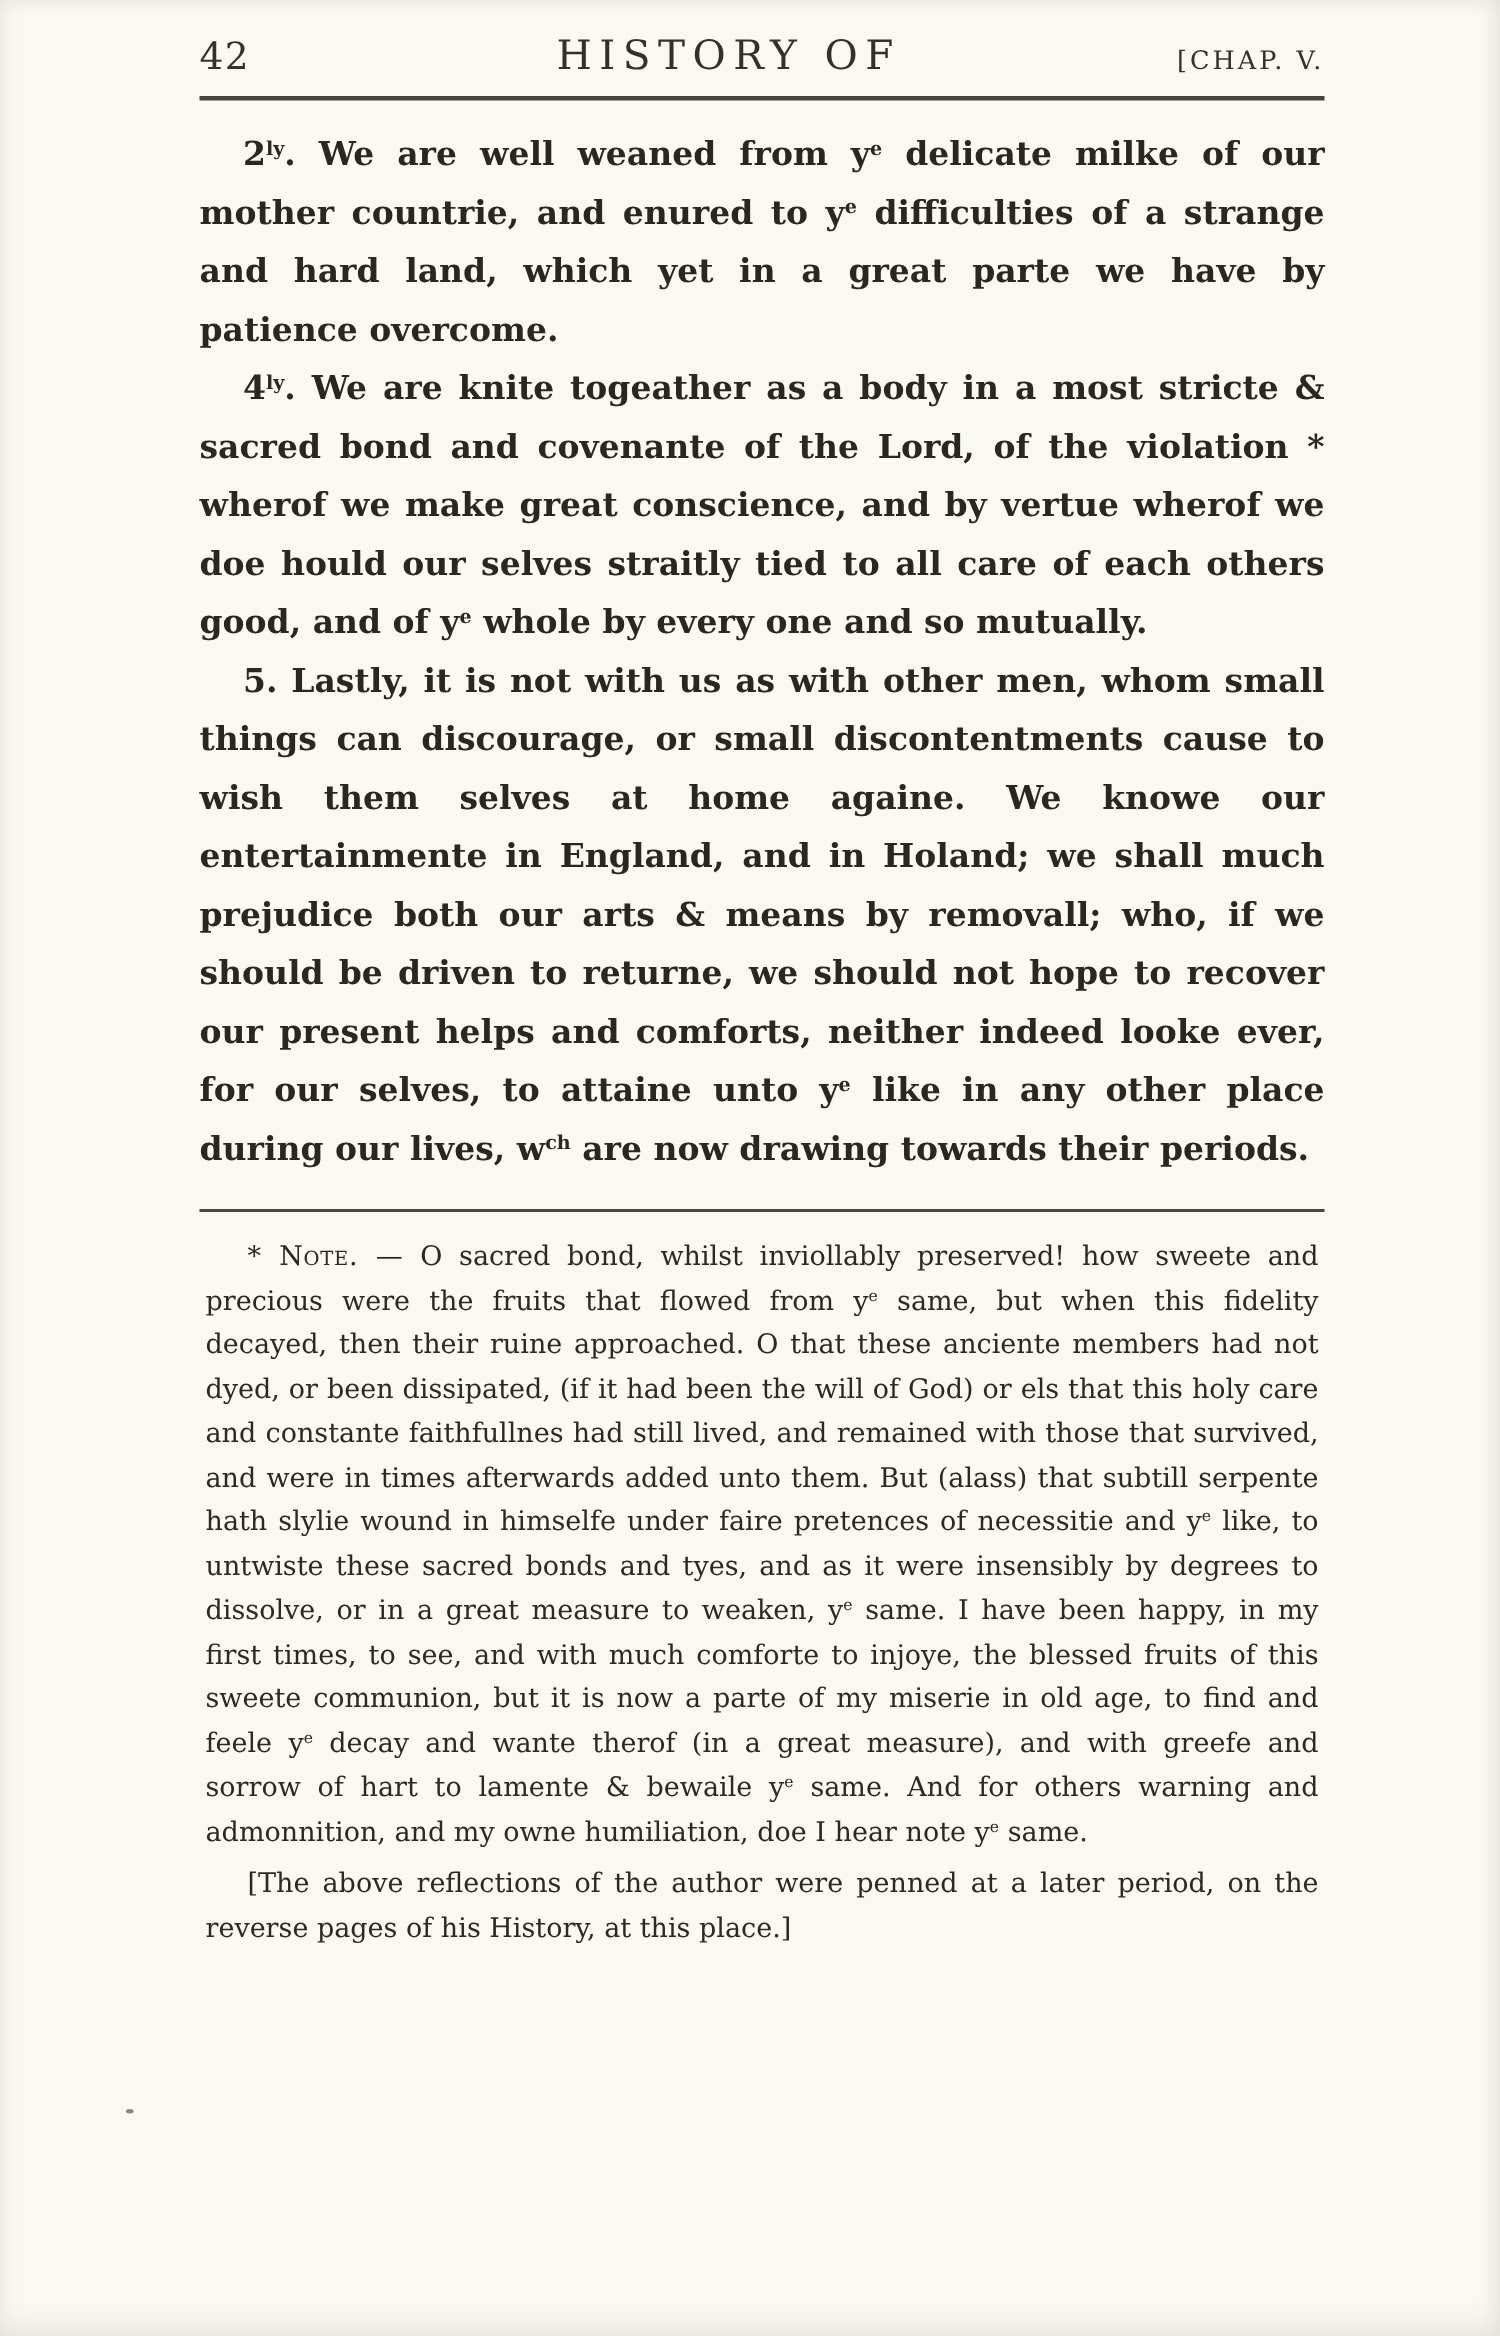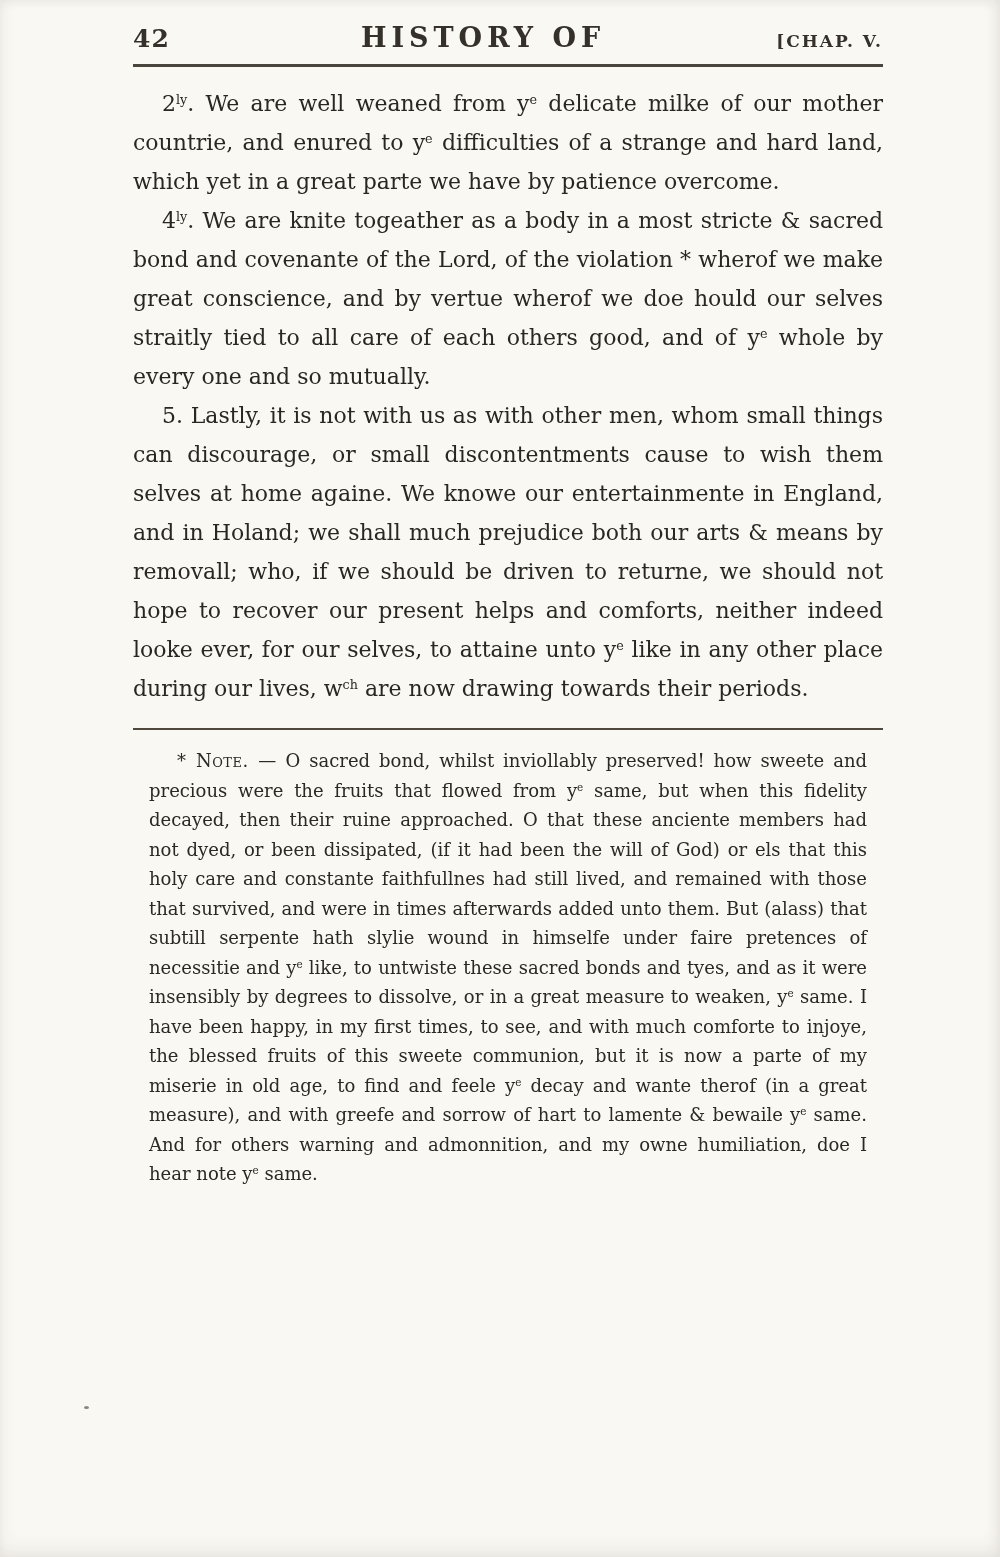--- a/index.html
+++ b/index.html
@@ -21,21 +21,21 @@
                 inset -5px 0 12px rgba(70,62,48,0.04),
                 inset 0 4px 10px rgba(70,62,48,0.03);
   }
   .inner {
     padding: 22px 117px 0 133px; 
   }
   .page-header {
     display: flex;
     justify-content: space-between;
     align-items: baseline;
-    font-weight: 700;
+    font-weight: 400;
     color: #35312a;
   }
   .page-number {
     font-size: 25px;
     letter-spacing: 1px;
   }
   .running-title {
     font-size: 27px;
     letter-spacing: 5px;
     transform: translateX(10px);
@@ -48,20 +48,21 @@
     height: 3px;
     background: #49443c;
     margin-top: 11px;
   }
   .body-text {
     margin-top: 17px;
     font-size: 22px;
     line-height: 39px;
     text-align: justify;
     color: #2a2722;
+    font-weight: bold;
   }
   .body-text p {
     margin: 0;
     text-indent: 29px;
   }
   sup {
     font-size: 0.58em;
     line-height: 0;
     position: relative;
     top: -0.55em;
@@ -73,21 +74,21 @@
     background: #4d473e;
     margin: 20px 0 15px 0;
   }
   .footnote {
     font-size: 18px;
     line-height: 29.5px;
     text-align: justify;
     color: #2c2924;
   }
   .footnote p {
-    margin: 16px;
+    margin: 4px;
     text-indent: 28px;
   }
   .editor-note {
     margin-top: 5px !important;
   }
   .note-marker {
     font-variant: small-caps;
     letter-spacing: 0.5px;
   }
   .artifact-dot {
@@ -118,17 +119,18 @@
     <main class="body-text">
       <p>2<sup>ly</sup>. We are well weaned from y<sup>e</sup> delicate milke of our mother countrie, and enured to y<sup>e</sup> difficulties of a strange and hard land, which yet in a great parte we have by patience overcome.</p>
       <p>4<sup>ly</sup>. We are knite togeather as a body in a most stricte &amp; sacred bond and covenante of the Lord, of the violation * wherof we make great conscience, and by vertue wherof we doe hould our selves straitly tied to all care of each others good, and of y<sup>e</sup> whole by every one and so mutually.</p>
       <p>5. Lastly, it is not with us as with other men, whom small things can discourage, or small discontentments cause to wish them selves at home againe. We knowe our entertainmente in England, and in Holand; we shall much prejudice both our arts &amp; means by removall; who, if we should be driven to returne, we should not hope to recover our present helps and comforts, neither indeed looke ever, for our selves, to attaine unto y<sup>e</sup> like in any other place during our lives, w<sup>ch</sup> are now drawing towards their periods.</p>
     </main>
 
     <div class="footnote-rule"></div>
 
     <section class="footnote">
       <p><span class="note-marker">* Note. —</span> <span>O sacred bond, whilst inviollably preserved! how sweete and precious were the fruits that flowed from y<sup>e</sup> same, but when this fidelity decayed, then their ruine approached. O that these anciente members had not dyed, or been dissipated, (if it had been the will of God) or els that this holy care and constante faithfullnes had still lived, and remained with those that survived, and were in times afterwards added unto them. But (alass) that subtill serpente hath slylie wound in himselfe under faire pretences of necessitie and y<sup>e</sup> like, to untwiste these sacred bonds and tyes, and as it were insensibly by degrees to dissolve, or in a great measure to weaken, y<sup>e</sup> same. I have been happy, in my first times, to see, and with much comforte to injoye, the blessed fruits of this sweete communion, but it is now a parte of my miserie in old age, to find and feele y<sup>e</sup> decay and wante therof (in a great measure), and with greefe and sorrow of hart to lamente &amp; bewaile y<sup>e</sup> same. And for others warning and admonnition, and my owne humiliation, doe I hear note y<sup>e</sup> same.</span></p>
+      <p class="editor-note">[The above reflections of the author were penned at a later period, on the reverse pages of his History, at this place.]</p>
     </section>
 
   </div>
   <div class="artifact-dot"></div>
 </div>
 
 </body></html>

